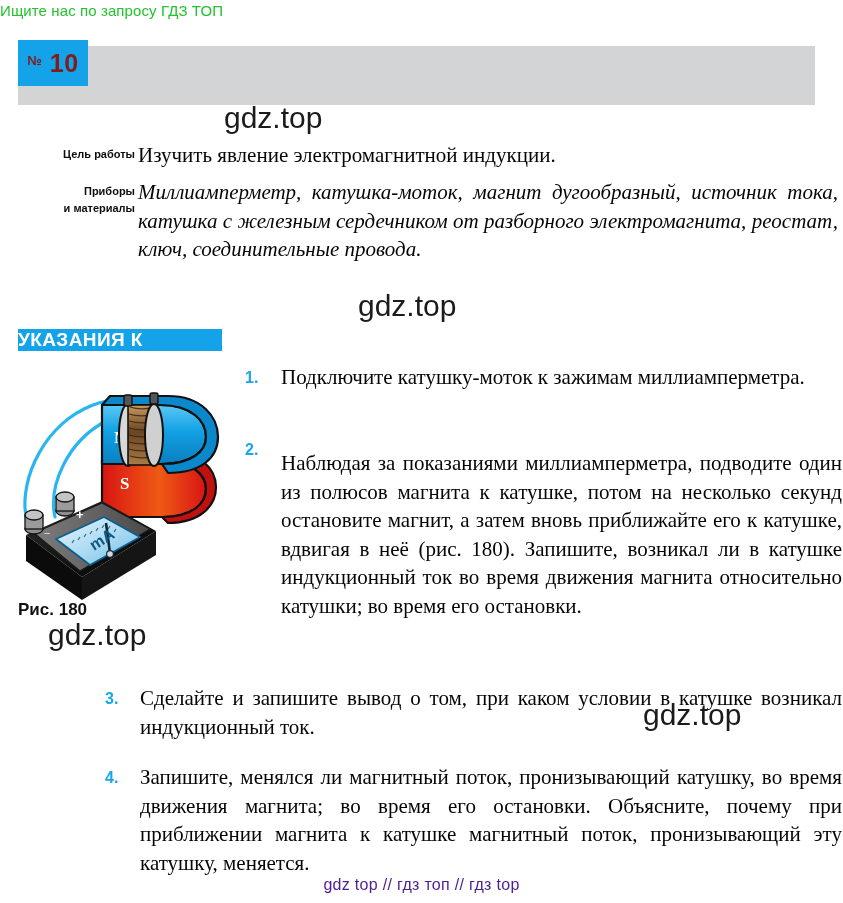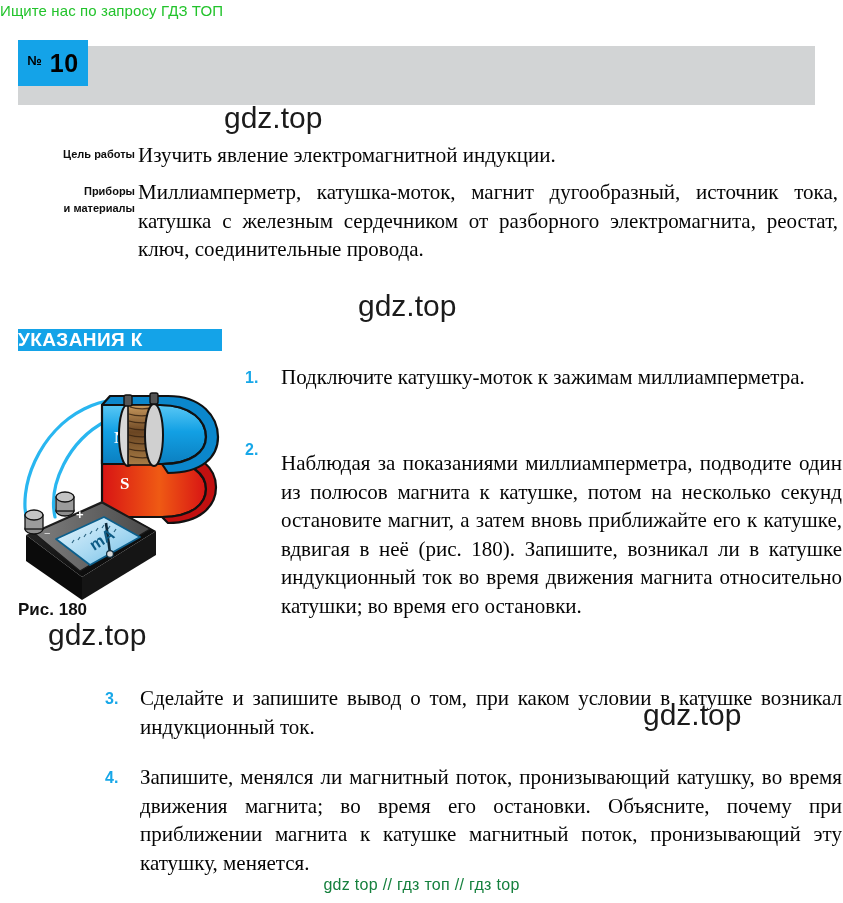--- a/index.html
+++ b/index.html
@@ -37,21 +37,21 @@
     height: 59px;
     background: #d2d4d5;
   }
   .num-badge {
     position: absolute;
     left: 18px;
     top: 40px;
     width: 70px;
     height: 46px;
     background: #14a3e8;
-    color: #000000;
+    color: #7f1d1d;
     font-family: "Liberation Sans", sans-serif;
     font-weight: bold;
     font-size: 25px;
     line-height: 46px;
     text-align: center;
     letter-spacing: 0.5px;
   }
   .num-badge sup {
     font-size: 13px;
     vertical-align: 7px;
@@ -101,21 +101,21 @@
     font-size: 21px;
     line-height: 28.5px;
     color: #050505;
     text-align: justify;
   }
 
   .goal-label { top: 146px; }
   .goal-body  { top: 141px; width: 700px; }
 
   .equip-label { top: 183px; }
-  .equip-body  { top: 178px; width: 700px; }
+  .equip-body  { top: 178px; width: 700px; font-style: italic; }
 
   
   .section-badge {
     position: absolute;
     left: 18px;
     top: 329px;
     width: 204px;
     height: 22px;
     background: #14a3e8;
     color: #ffffff;
@@ -176,21 +176,21 @@
 
   
   .footer {
     position: absolute;
     left: 0;
     top: 876px;
     width: 843px;
     text-align: center;
     font-family: "Liberation Sans", sans-serif;
     font-size: 16px;
-    color: #15803d;
+    color: #4c1d95;
     letter-spacing: 0.3px;
   }
 </style>
 </head>
 <body>
 
 <div class="promo-line">Ищите нас по запросу ГДЗ ТОП</div>
 
 <div class="header-band"></div>
 <div class="num-badge"><sup>№</sup> <span>10</span></div>

